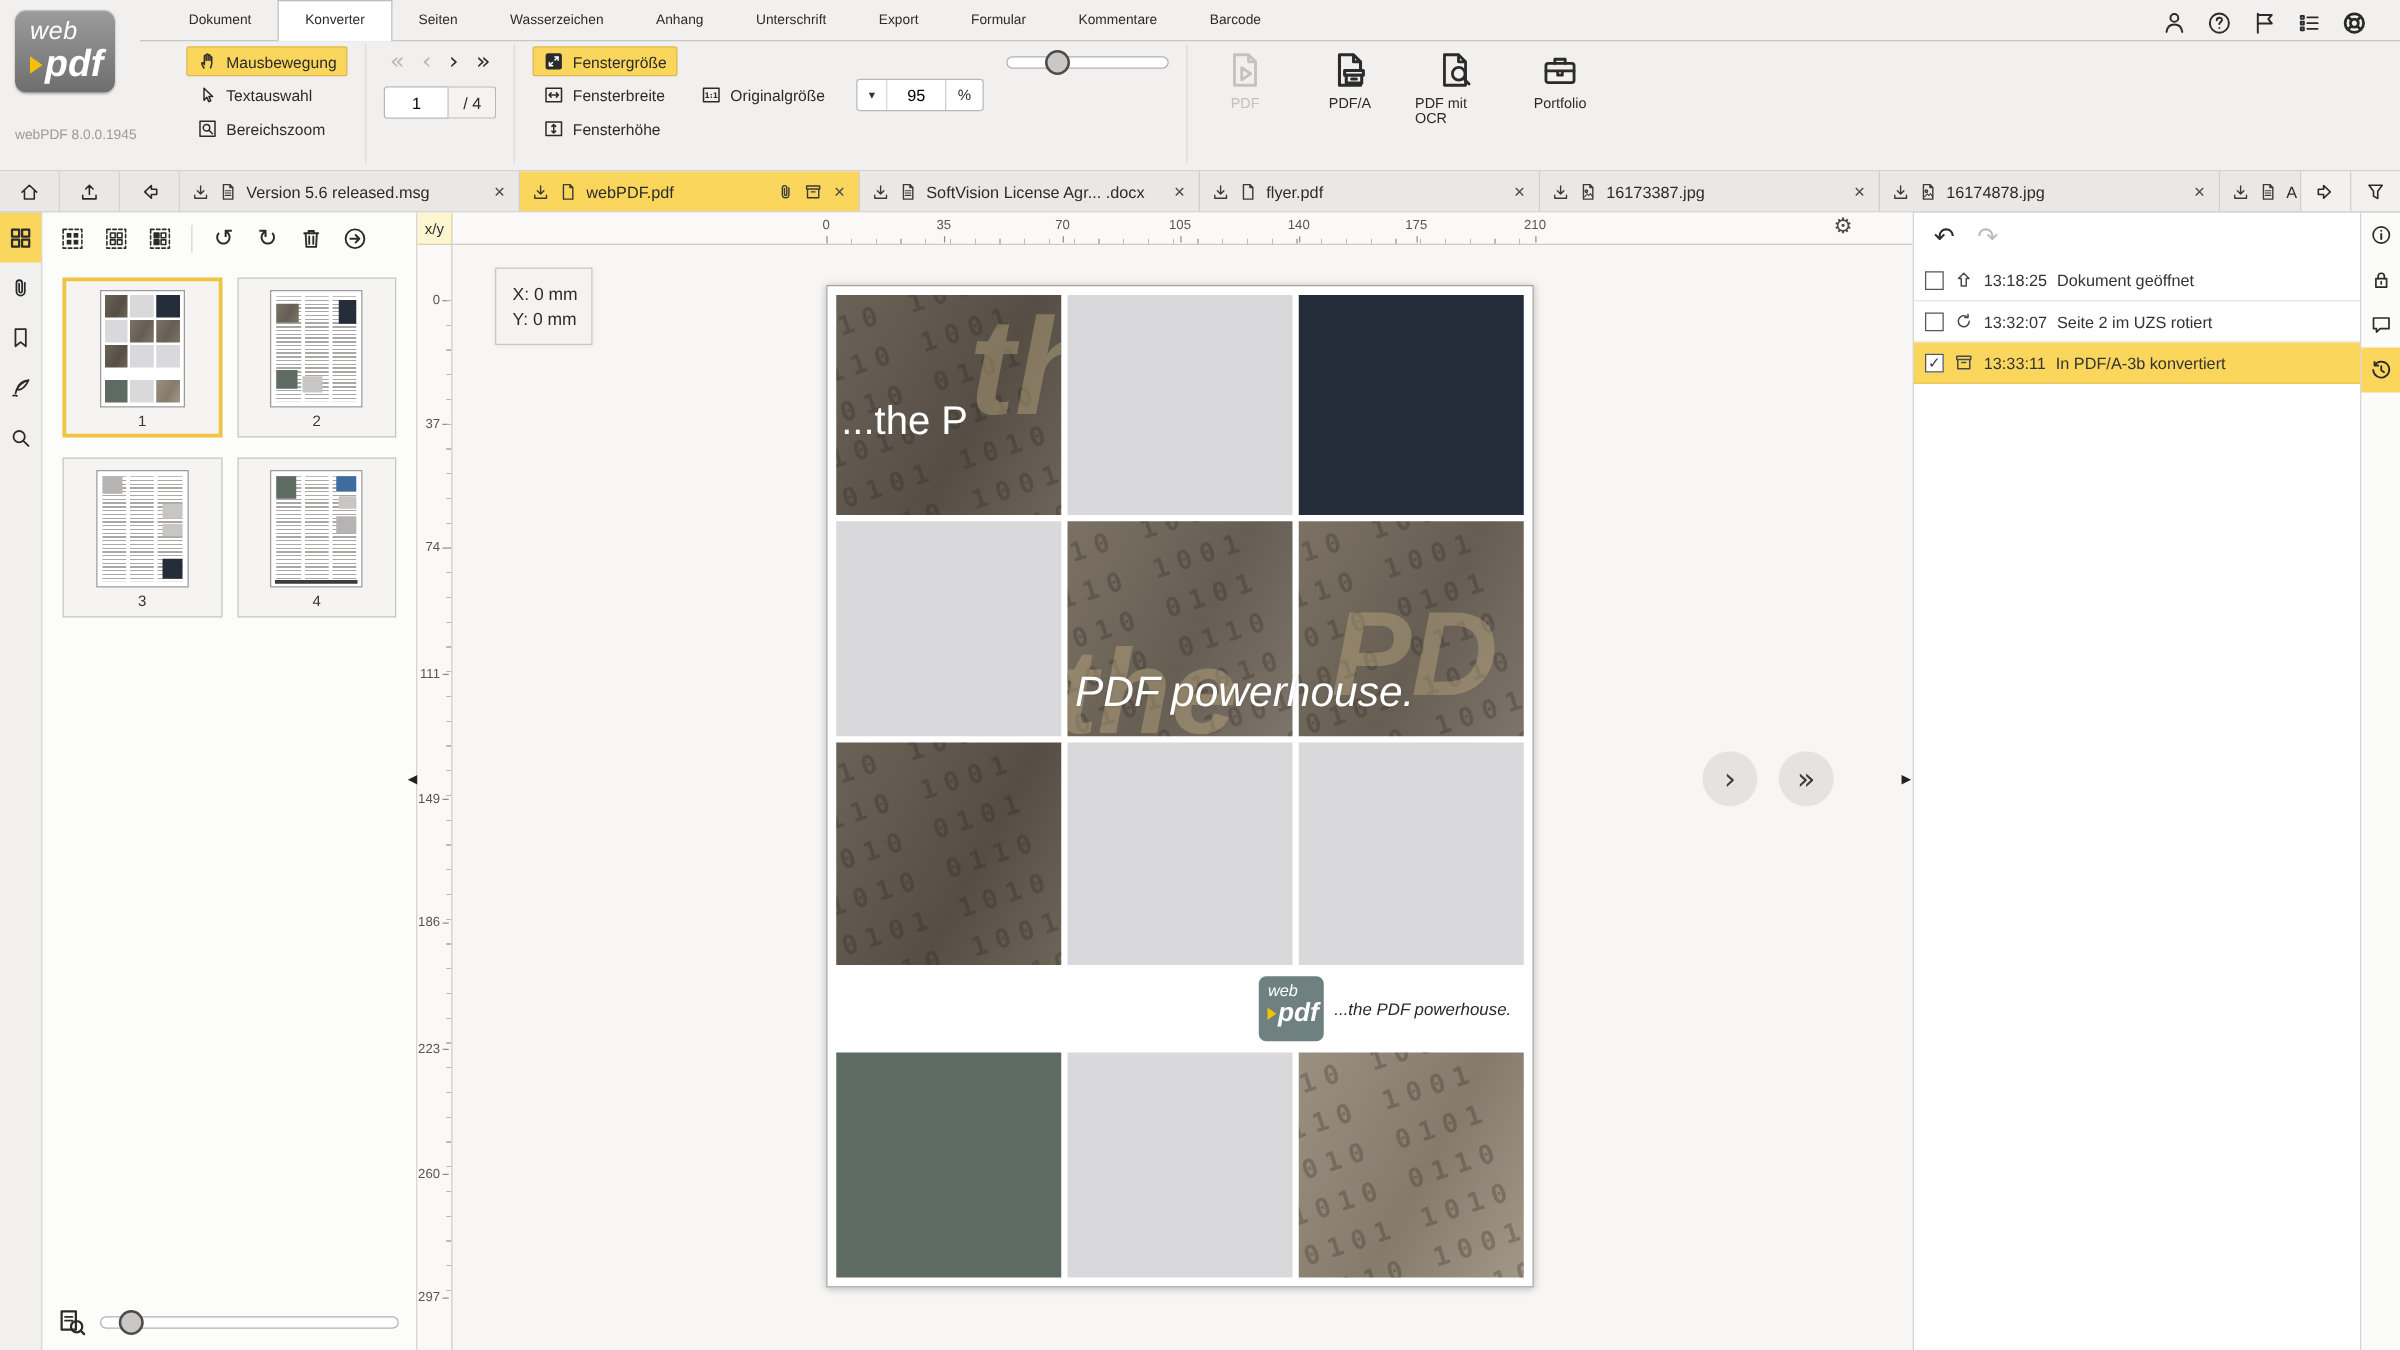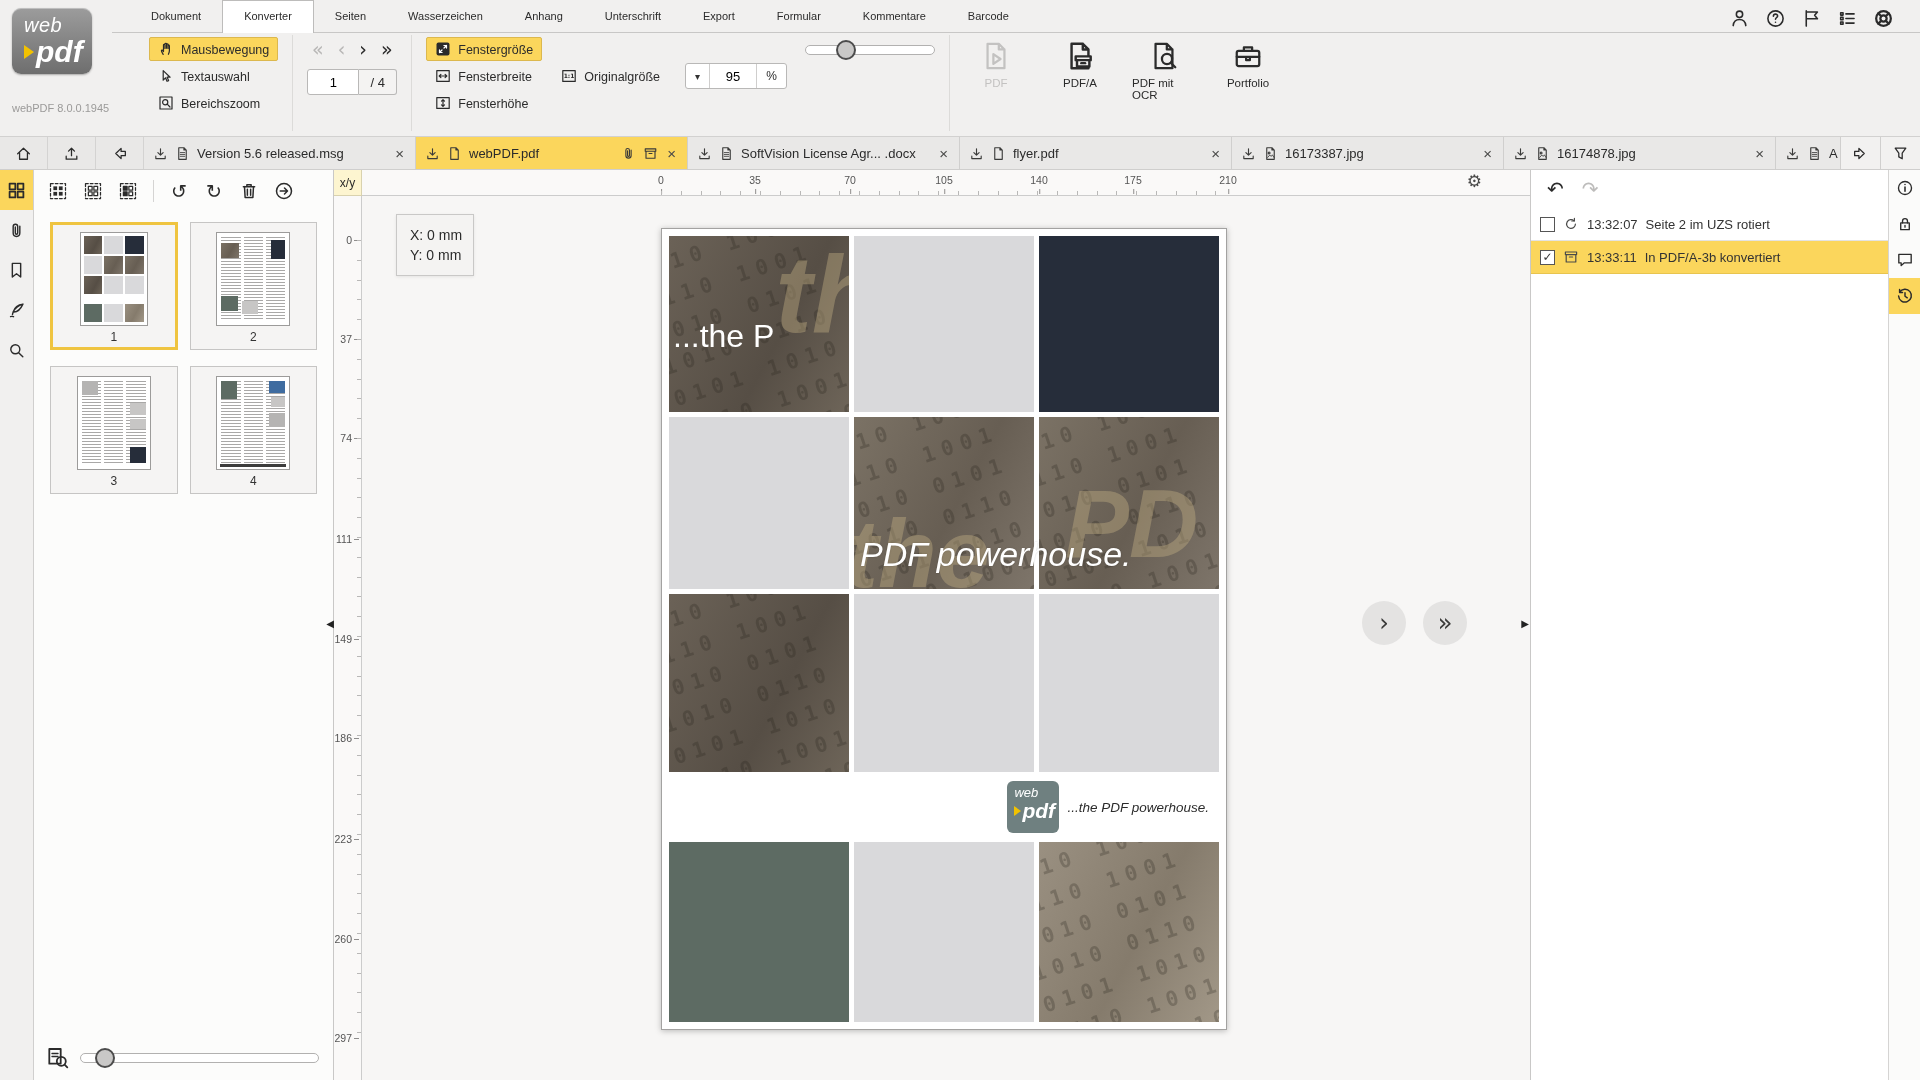--- a/index.html
+++ b/index.html
@@ -756,20 +756,30 @@
 
   <div class="rightpanel">
     <div class="rp-top">
       <span class="g">↶</span>
       <span class="g redo">↷</span>
     </div>
     <div class="hrow">
       <span class="cb"></span>
       <span class="ic">
           <svg viewBox="0 0 16 16" fill="none" stroke="currentColor" stroke-width="1.2" stroke-linecap="round" stroke-linejoin="round">
+            <path d="M8 2.6 12.2 6.8H10v6H6v-6H3.8z"></path>
+          </svg>
+        </span>
+      <span>13:18:25</span>
+      <span>Dokument geöffnet</span>
+    </div>
+    <div class="hrow">
+      <span class="cb"></span>
+      <span class="ic">
+          <svg viewBox="0 0 16 16" fill="none" stroke="currentColor" stroke-width="1.2" stroke-linecap="round" stroke-linejoin="round">
             <path d="M12.4 8a4.4 4.4 0 1 1-1.3-3.1"></path>
             <path d="M11.4 2.4v2.6H8.8"></path>
           </svg>
         </span>
       <span>13:32:07</span>
       <span>Seite 2 im UZS rotiert</span>
     </div>
     <div class="hrow selected">
       <span class="cb g">✓</span>
       <span class="ic">

